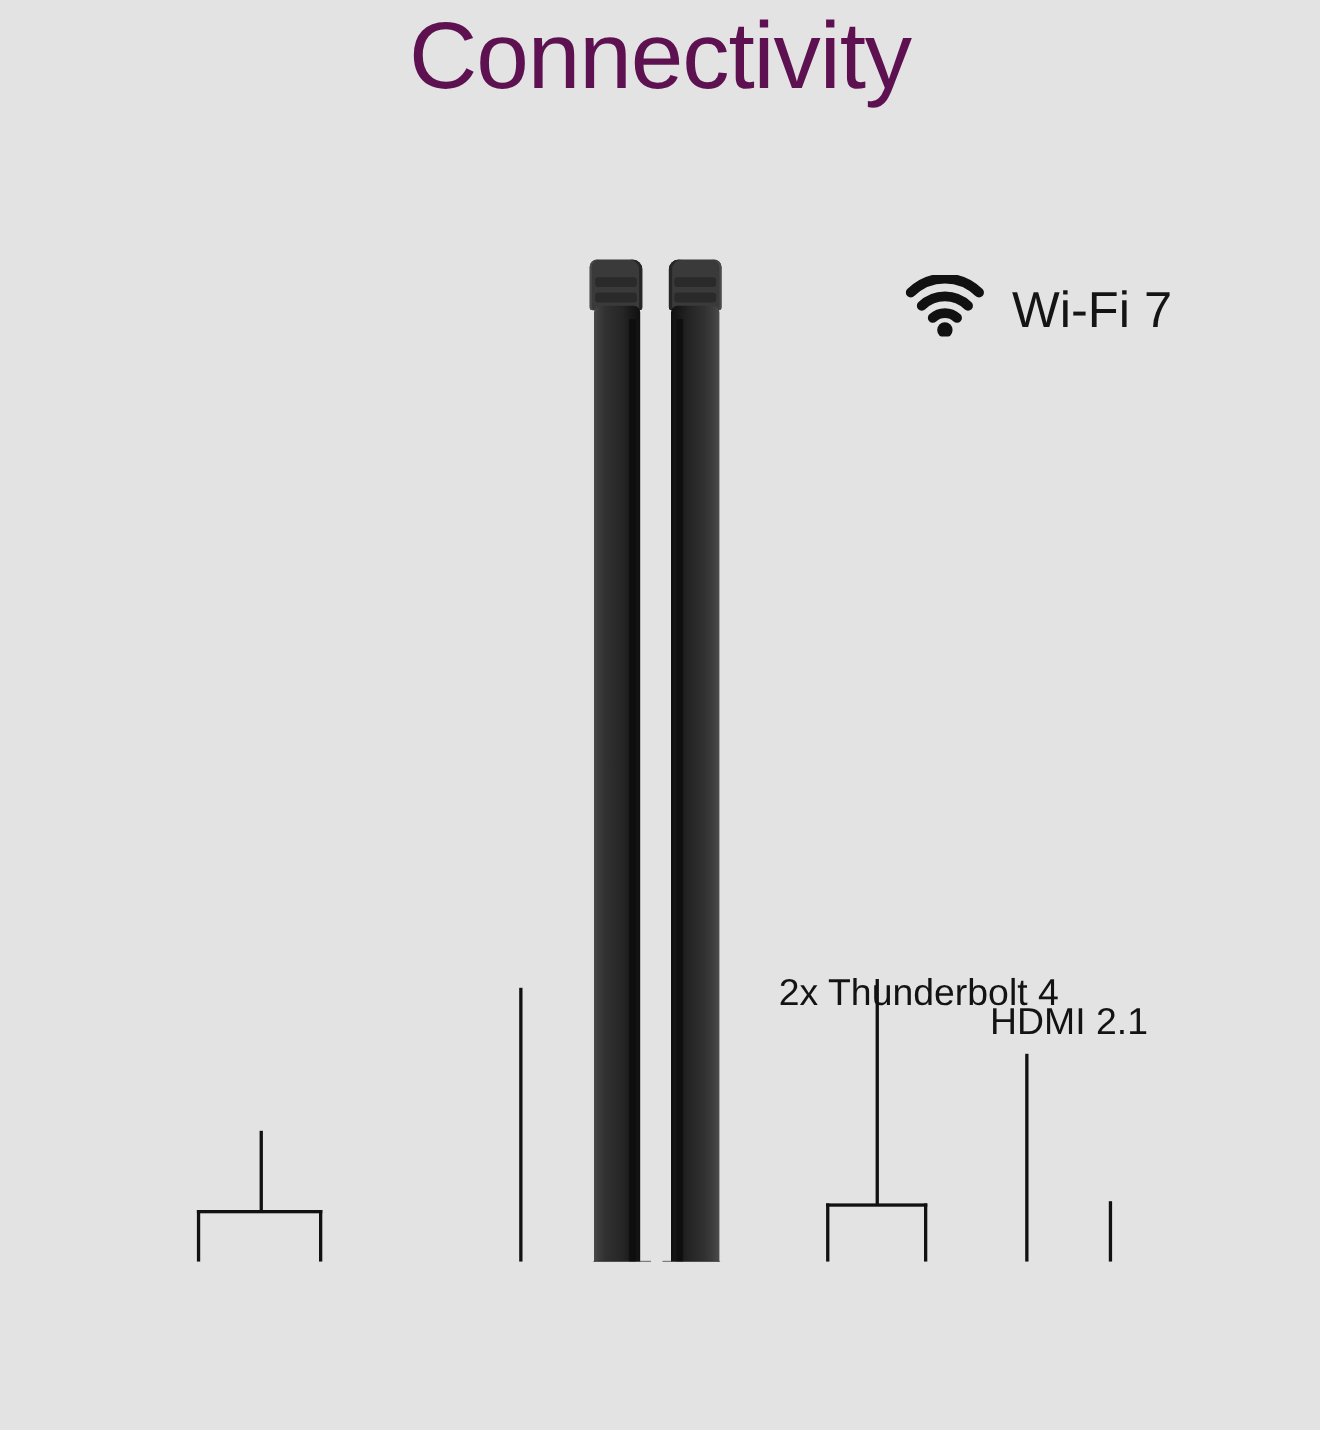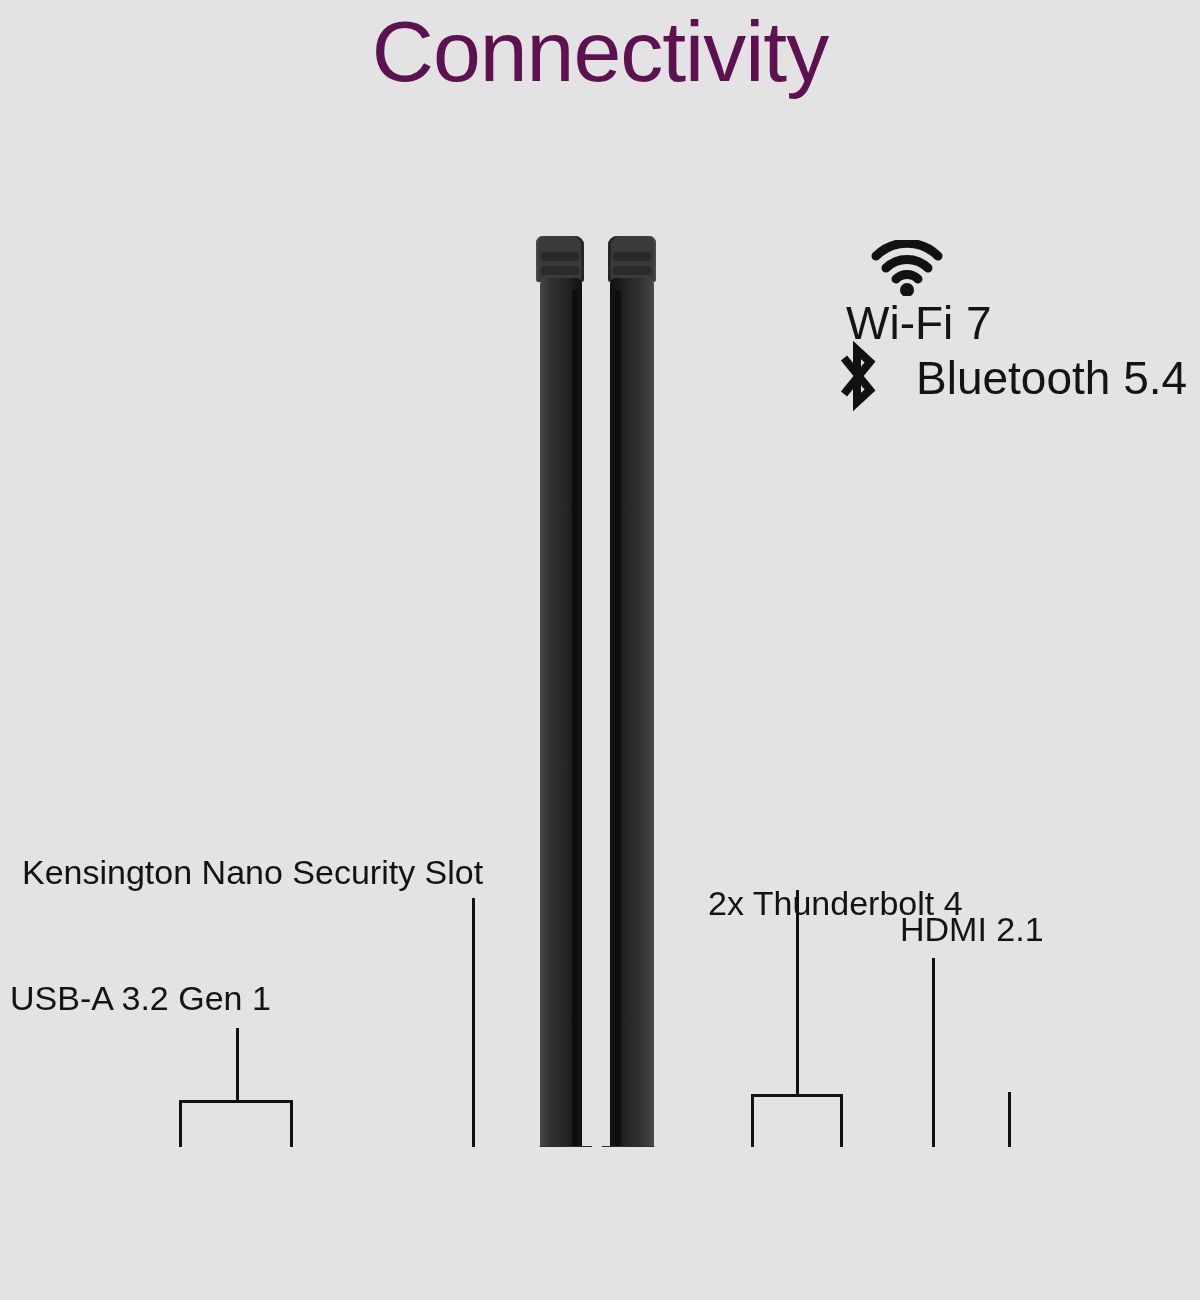--- a/index.html
+++ b/index.html
@@ -32,21 +32,21 @@
     letter-spacing: -1px;
   }
 
   
   .wireless-row {
     position: absolute;
     display: flex;
     align-items: center;
     white-space: nowrap;
   }
-  #wifi-row   { left: 822px; top: 240px; flex-direction: column; }
+  #wifi-row   { left: 822px; top: 250px; }
   #bt-row     { left: 834px; top: 340px; }
 
   .wireless-icon {
     display: inline-block;
     flex: 0 0 auto;
   }
   .wireless-label {
     font-size: 46px;
     line-height: 1;
     color: #141414;
@@ -338,32 +338,22 @@
       <svg width="74" height="56" viewBox="0 0 74 56">
         <path d="M6 16 A44 44 0 0 1 68 16" stroke="#111" stroke-width="9" fill="none" stroke-linecap="round"></path>
         <path d="M16 28 A30 30 0 0 1 58 28" stroke="#111" stroke-width="9" fill="none" stroke-linecap="round"></path>
         <path d="M26 39 A16 16 0 0 1 48 39" stroke="#111" stroke-width="9" fill="none" stroke-linecap="round"></path>
         <circle cx="37" cy="50" r="7" fill="#111"></circle>
       </svg>
     </span>
     <span class="wireless-label">Wi-Fi 7</span>
   </div>
 
-  <div class="wireless-row" id="bt-row">
-    <span class="wireless-icon">
-      <svg width="46" height="72" viewBox="0 0 46 72">
-        <path d="M10 18 L36 50 L23 62 L23 10 L36 22 L10 54" stroke="#111" stroke-width="8" fill="none" stroke-linejoin="miter" stroke-linecap="butt"></path>
-      </svg>
-    </span>
-    <span class="wireless-label">Bluetooth 5.4</span>
-  </div>
-
-  <div class="callout" id="label-kensington">Kensington Nano Security Slot</div>
-
-  <div class="callout" id="label-usba">USB-A 3.2 Gen 1</div>
+
+
 
   <div class="callout" id="label-thunder">2x Thunderbolt 4</div>
 
   <div class="callout" id="label-hdmi">HDMI 2.1</div>
 
 
   <div class="leader leader-v" style="left:472px; top:898px; height:302px;"></div>
 
   <div class="leader leader-v" style="left:236px; top:1028px; height:74px;"></div>
   <div class="leader leader-h" style="left:179px; top:1100px; width:114px;"></div>

